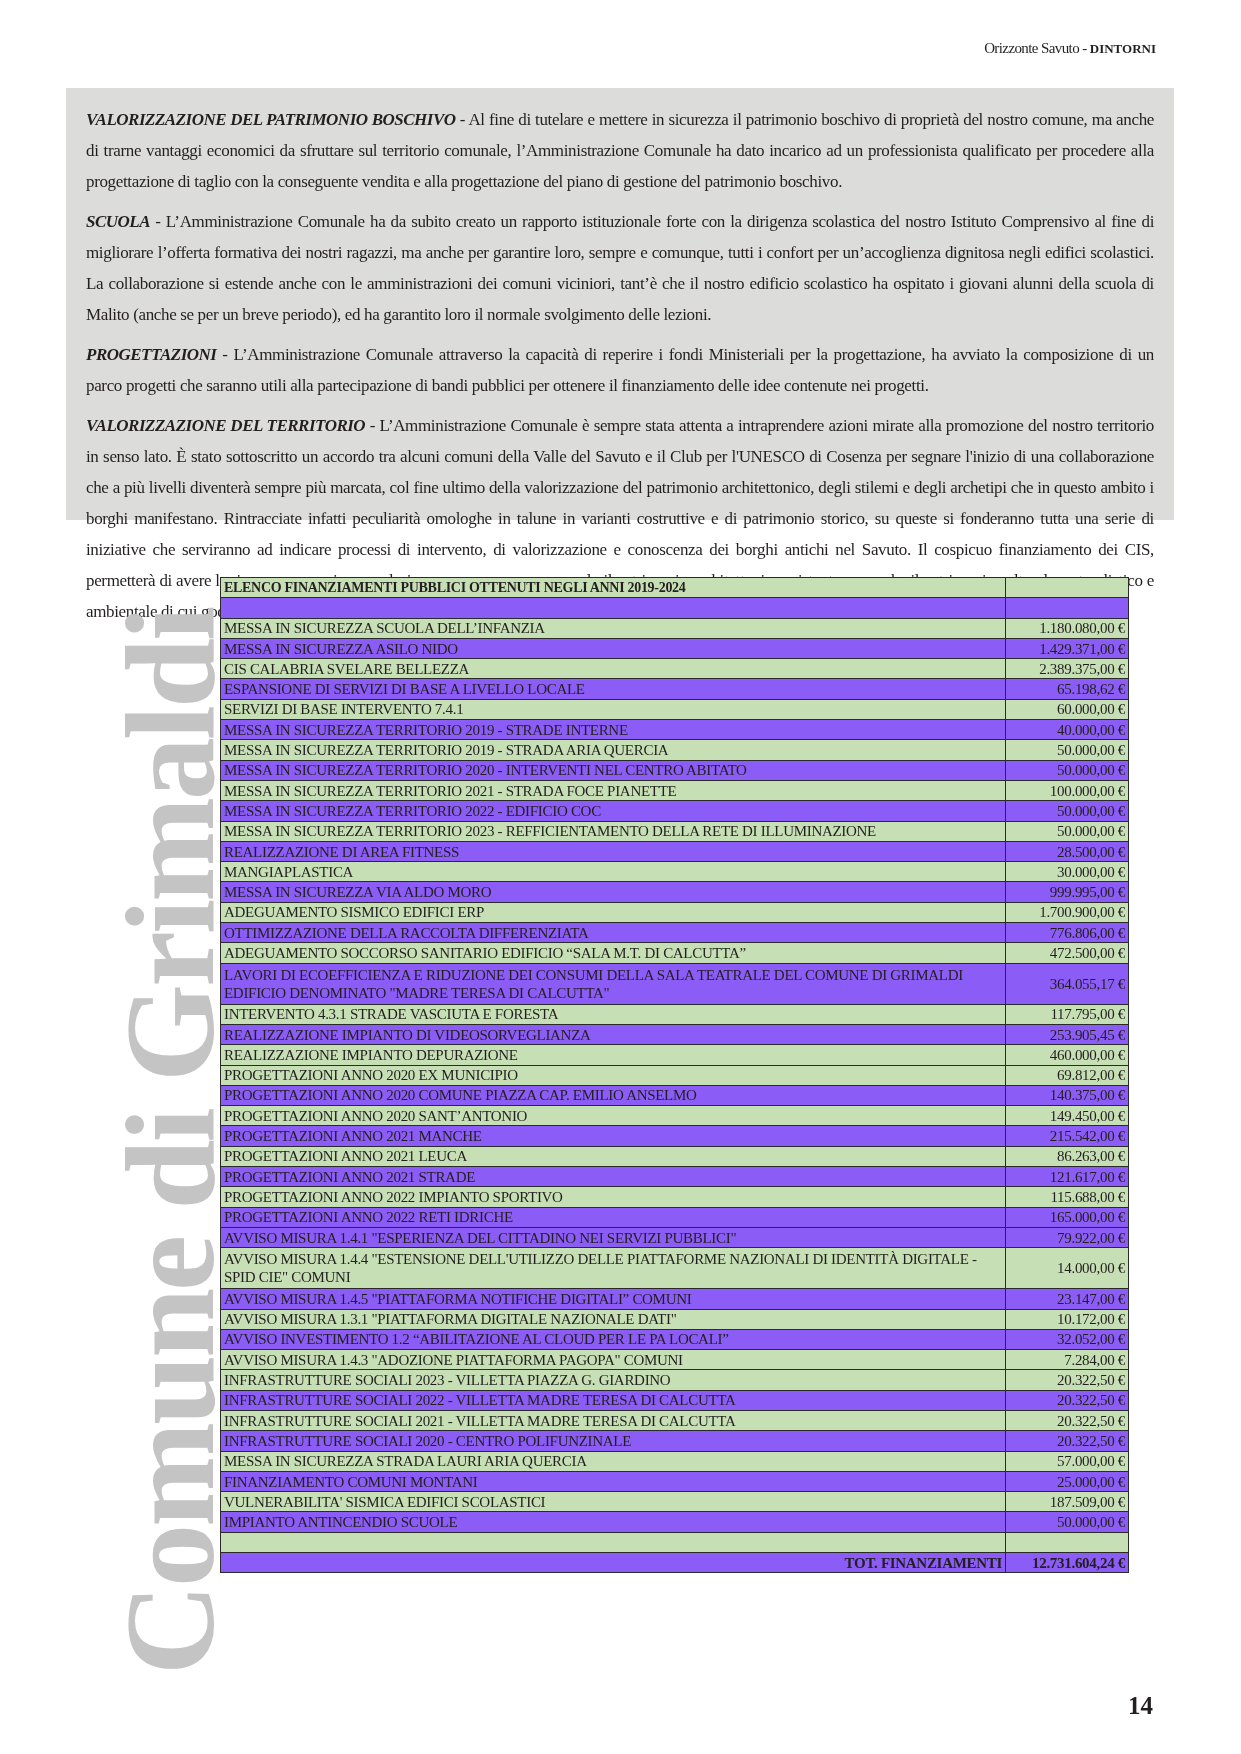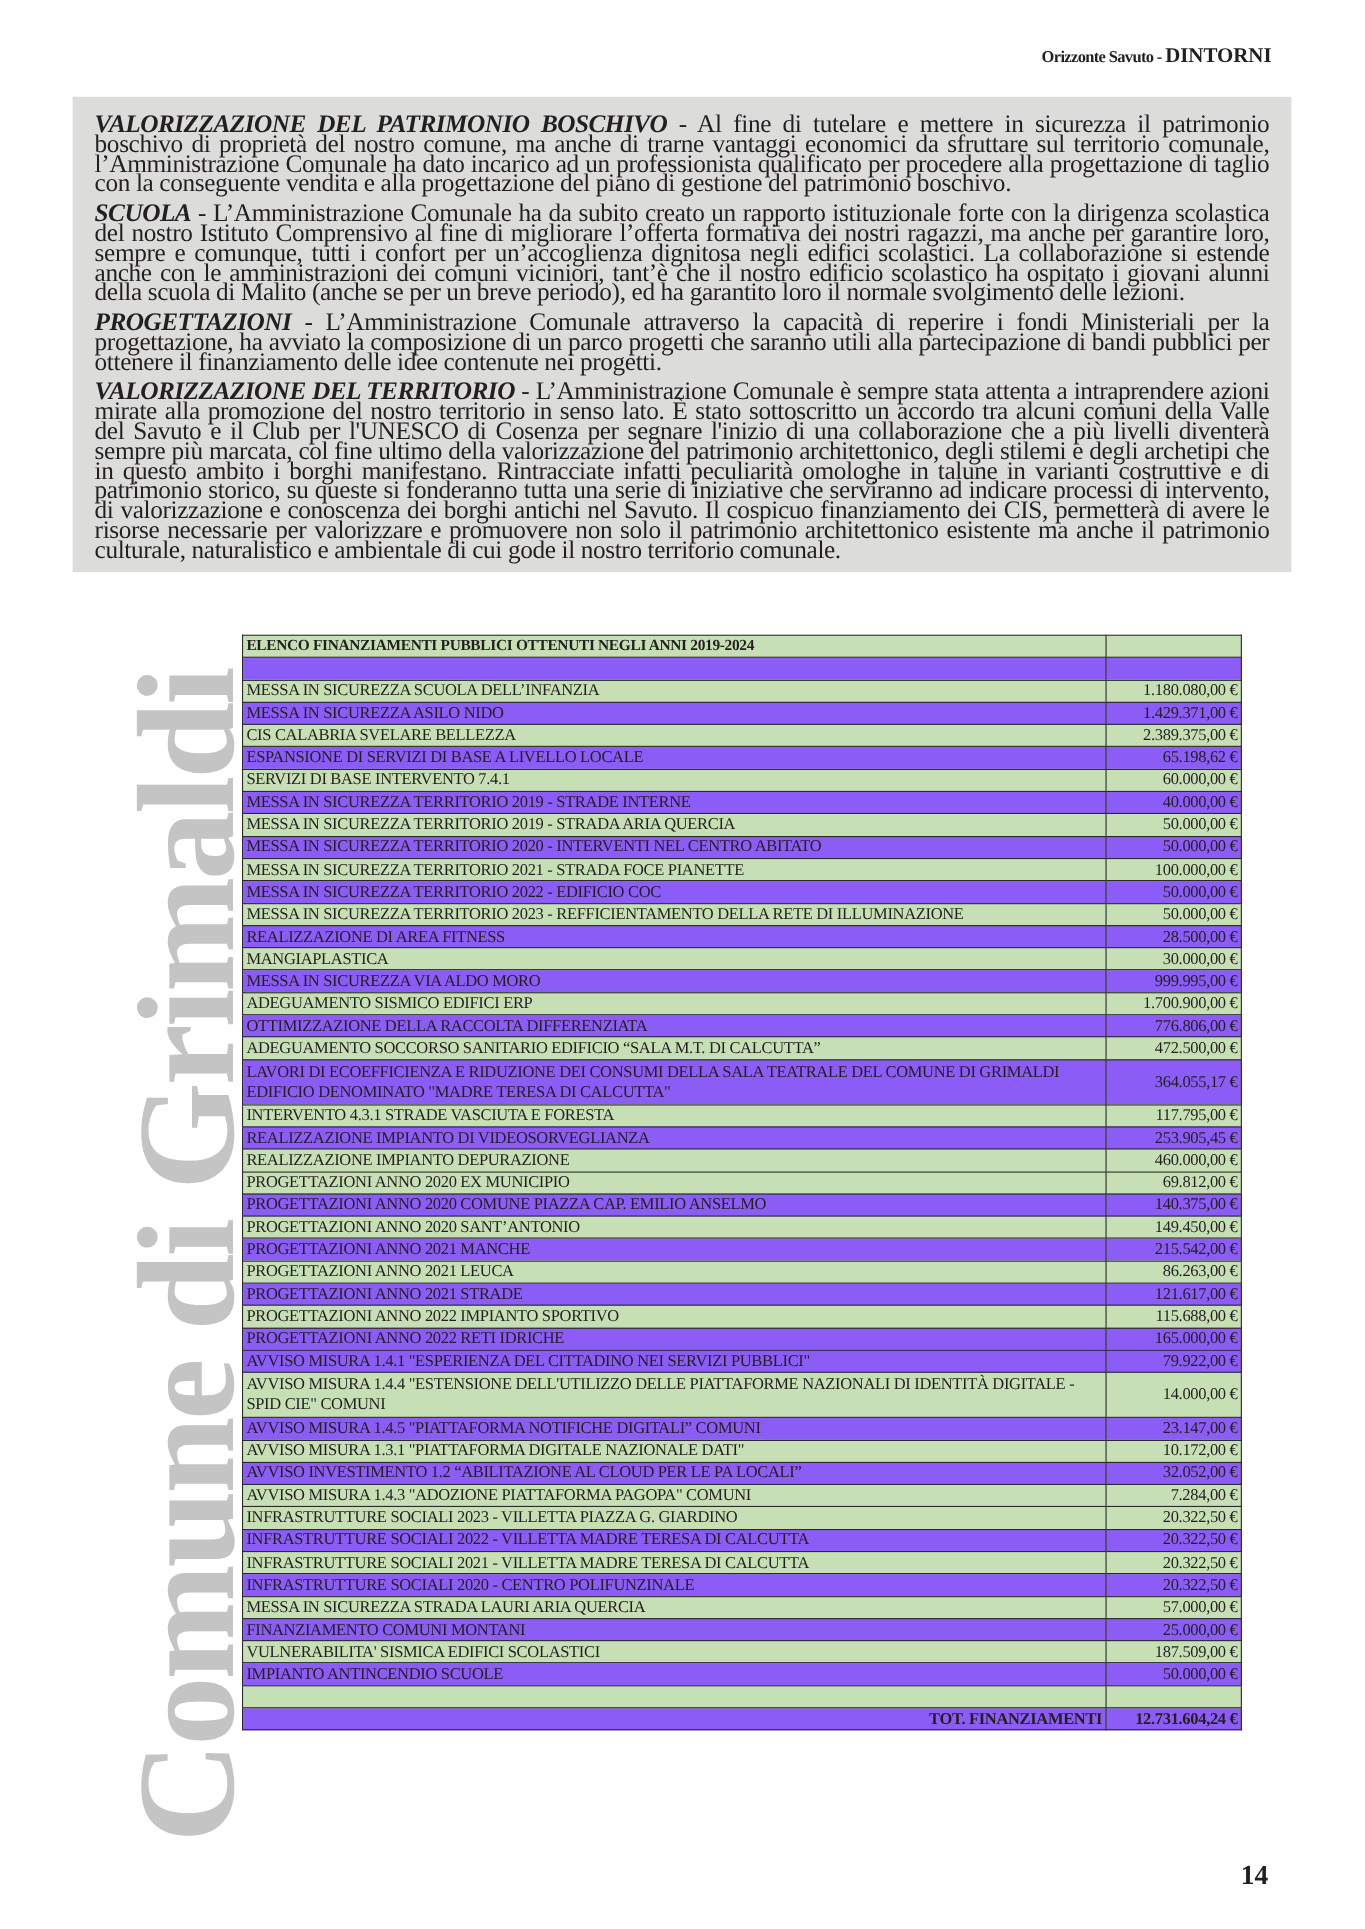--- a/index.html
+++ b/index.html
@@ -1,25 +1,25 @@
 <!DOCTYPE html>
 <html><head>
 <meta charset="utf-8">
 <style>
   html, body { margin: 0; padding: 0; background: #ffffff; }
   body { width: 1241px; height: 1754px; position: relative; overflow: hidden;
          font-family: "Liberation Serif", "DejaVu Serif", serif; color: #231f20; }
 
   .header { position: absolute; top: 40px; right: 85px; font-size: 15px; letter-spacing: -0.6px; }
-  .header .mag { font-weight: bold; text-align: right; }
-  .header .section { font-weight: bold; font-size: 19px; letter-spacing: 0; }
+  .header .mag { font-weight: normal; text-align: right; }
+  .header .section { font-weight: bold; font-size: 13px; letter-spacing: 0; }
 
   .textbox { position: absolute; left: 66px; top: 88px; width: 1108px; height: 432px;
              background: #dcdcdb; box-sizing: border-box; padding: 16px 20px 0 20px; }
-  .textbox p { margin: 0 0 9px 0; font-size: 23px; line-height: 18px;
+  .textbox p { margin: 0 0 9px 0; font-size: 17px; line-height: 31px;
                text-align: justify; letter-spacing: -0.35px; }
   .textbox p .lead { font-weight: bold; font-style: italic; letter-spacing: -0.5px; }
 
   .vertical-title { position: absolute; left: 108px; top: 1675px; transform-origin: 0 0;
                     transform: rotate(-90deg); font-size: 126px; font-weight: bold;
                     color: #c4c4c4; white-space: nowrap; letter-spacing: -3px; line-height: 1; }
 
   table.fin { position: absolute; left: 220px; top: 577px; width: 909px;
               border-collapse: collapse; font-size: 15px; letter-spacing: -0.3px; }
   table.fin td { border: 1.5px solid #2a2a2a; padding: 0 3px; height: 19.3px; line-height: 18px;

